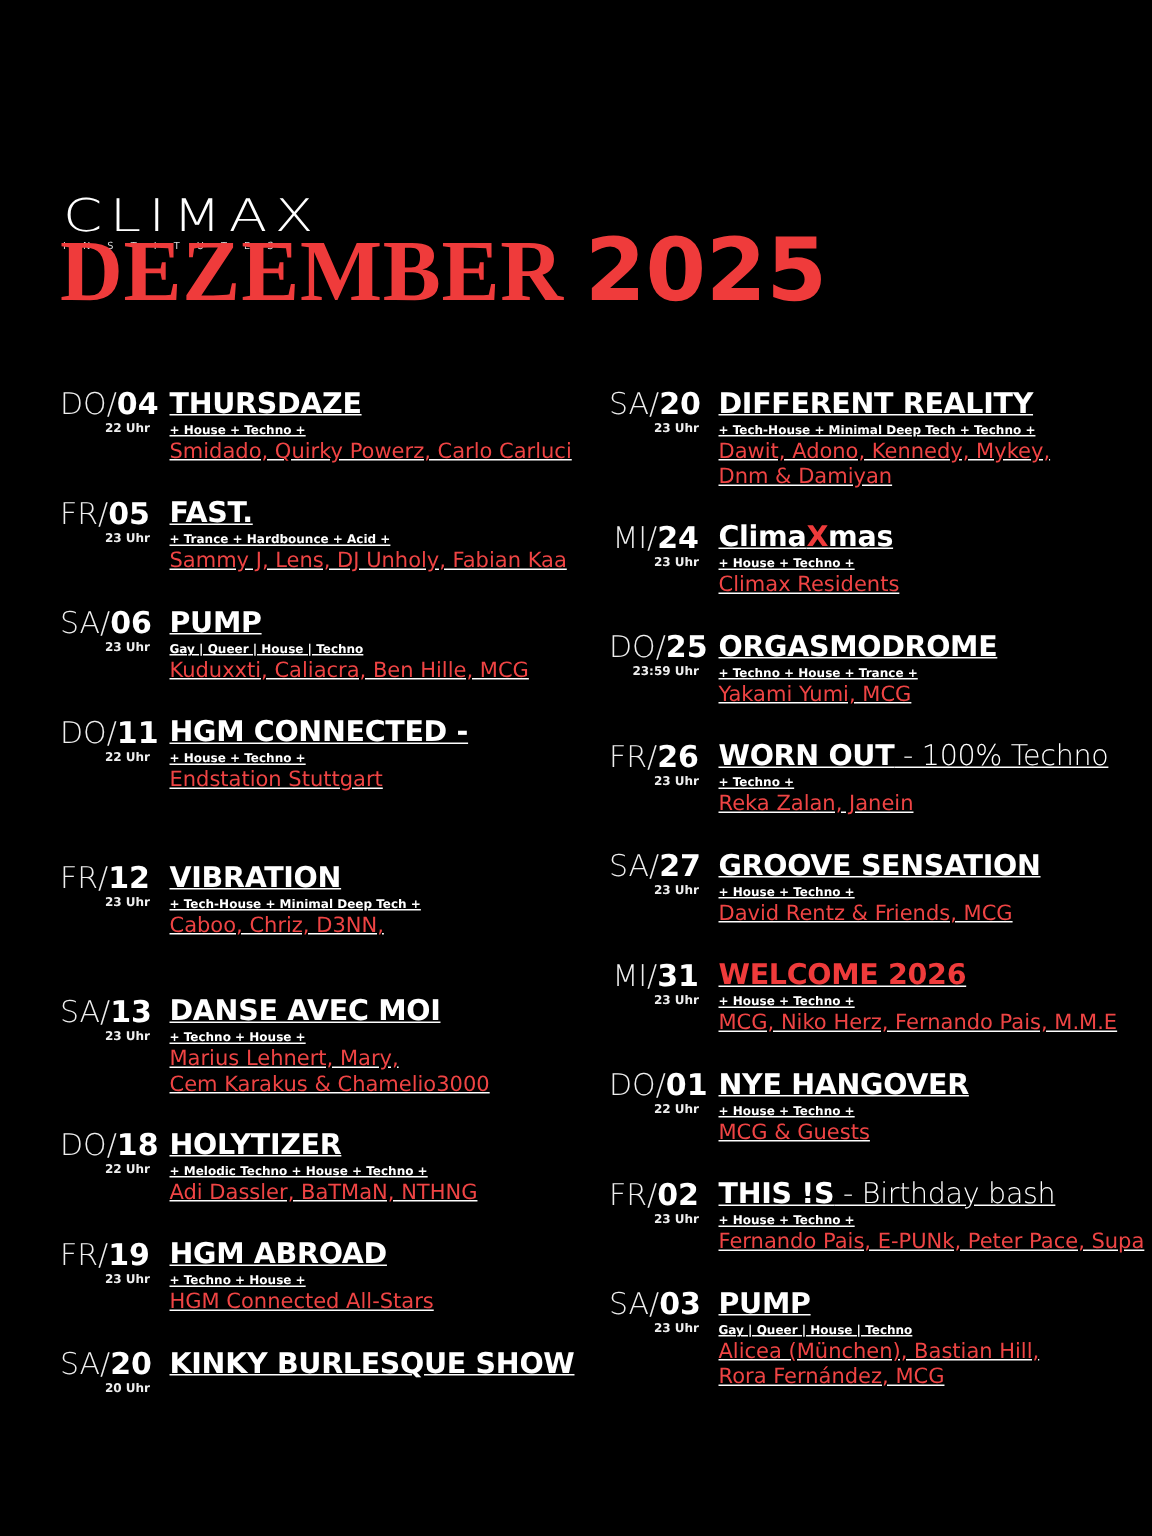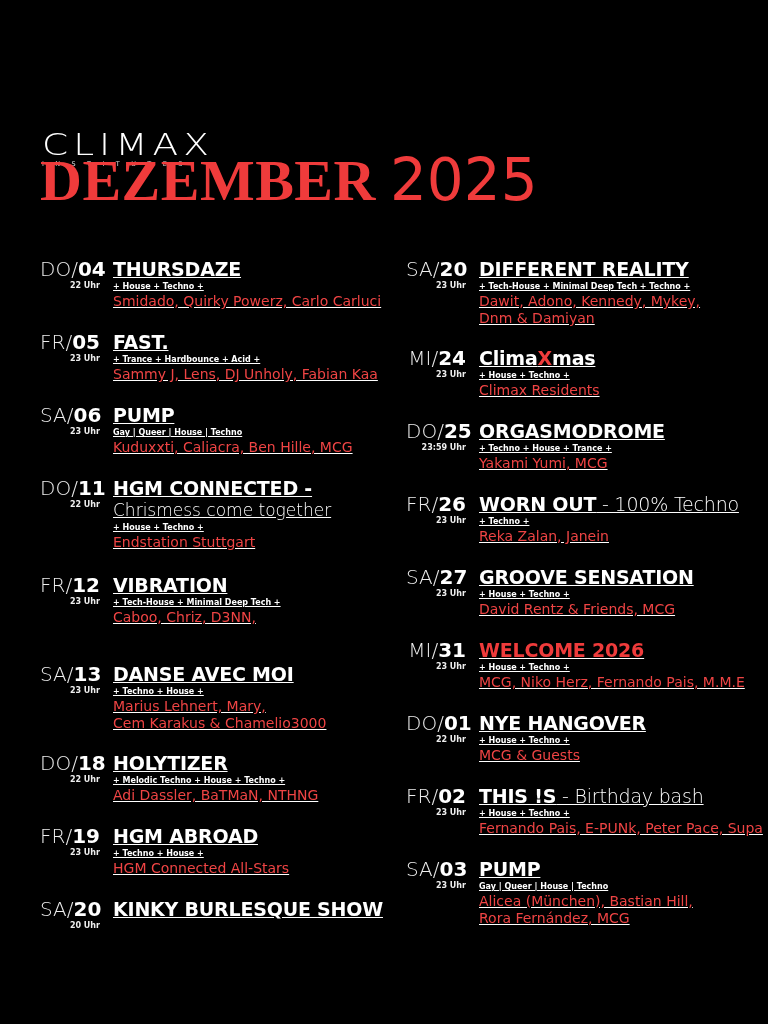--- a/index.html
+++ b/index.html
@@ -2,21 +2,21 @@
 <html><head>
 <meta charset="utf-8">
 <style>
   html,body{margin:0;padding:0;background:#000;}
   body{width:768px;height:1024px;position:relative;overflow:hidden;color:#fff;font-family:"DejaVu Sans","Liberation Sans",sans-serif;}
   .logo{position:absolute;left:42px;top:112px;width:186px;margin-top:20px;}
   .logo-word{font-family:"DejaVu Sans",sans-serif;font-weight:300;font-size:30px;letter-spacing:4px;color:#fff;line-height:26px;height:26px;transform:scaleX(1.25);transform-origin:left;display:block;text-transform:uppercase;}
   .logo-sub{font-size:6.5px;letter-spacing:11.4px;color:#ddd;margin-top:2px;display:block;}
   .title{position:absolute;left:40px;top:148px;font-size:58px;line-height:64px;color:#ef3b3b;white-space:nowrap;}
   .title b{font-weight:bold;letter-spacing:0.5px;font-family:Liberation Serif, serif;}
-  .title .yr{font-weight:400;margin-left:14px;font-family:"DejaVu Sans",sans-serif;}
+  .title .yr{font-weight:700;margin-left:14px;font-family:"DejaVu Sans",sans-serif;}
   .col{position:absolute;top:258px;}
   .col.left{left:40px;}
   .col.right{left:406px;}
   .ev{position:absolute;width:360px;}
   .date{position:absolute;left:0;width:60px;text-align:right;top:0;font-size:20px;line-height:22px;white-space:nowrap;}
   .date .dow{font-weight:200;color:#eee;}
   .date .day{font-weight:bold;text-align:center;}
   .time{position:absolute;left:0;width:60px;text-align:right;top:23px;font-size:8px;font-weight:bold;color:#eee;}
   .body{position:absolute;left:73px;top:0;width:300px;text-decoration:underline;}
   .name{font-size:19px;line-height:22px;font-weight:bold;white-space:nowrap;letter-spacing:-0.2px;}
@@ -65,21 +65,20 @@
       <div class="name">PUMP</div>
       <div class="genre">Gay | Queer | House | Techno</div>
       <div class="artists">Kuduxxti, Caliacra, Ben Hille, MCG</div>
     </div>
   </div>
   <div class="ev" style="top:219px">
     <div class="date"><span class="dow">DO/</span><span class="day">11</span></div>
     <div class="time">22 Uhr</div>
     <div class="body">
       <div class="name">HGM CONNECTED -</div>
-      <div class="subline">Chrismess come together</div>
       <div class="genre">+ House + Techno +</div>
       <div class="artists">Endstation Stuttgart</div>
     </div>
   </div>
   <div class="ev" style="top:316px">
     <div class="date"><span class="dow">FR/</span><span class="day">12</span></div>
     <div class="time">23 Uhr</div>
     <div class="body">
       <div class="name">VIBRATION</div>
       <div class="genre">+ Tech-House + Minimal Deep Tech +</div>

